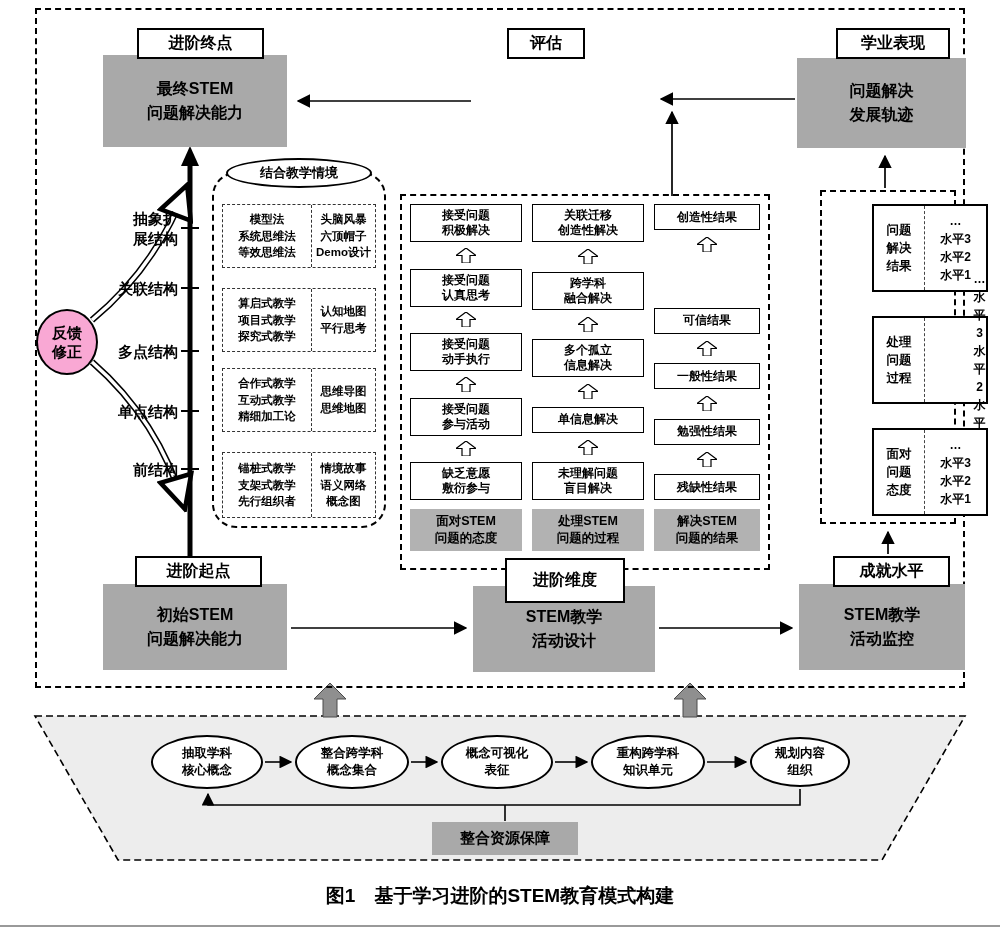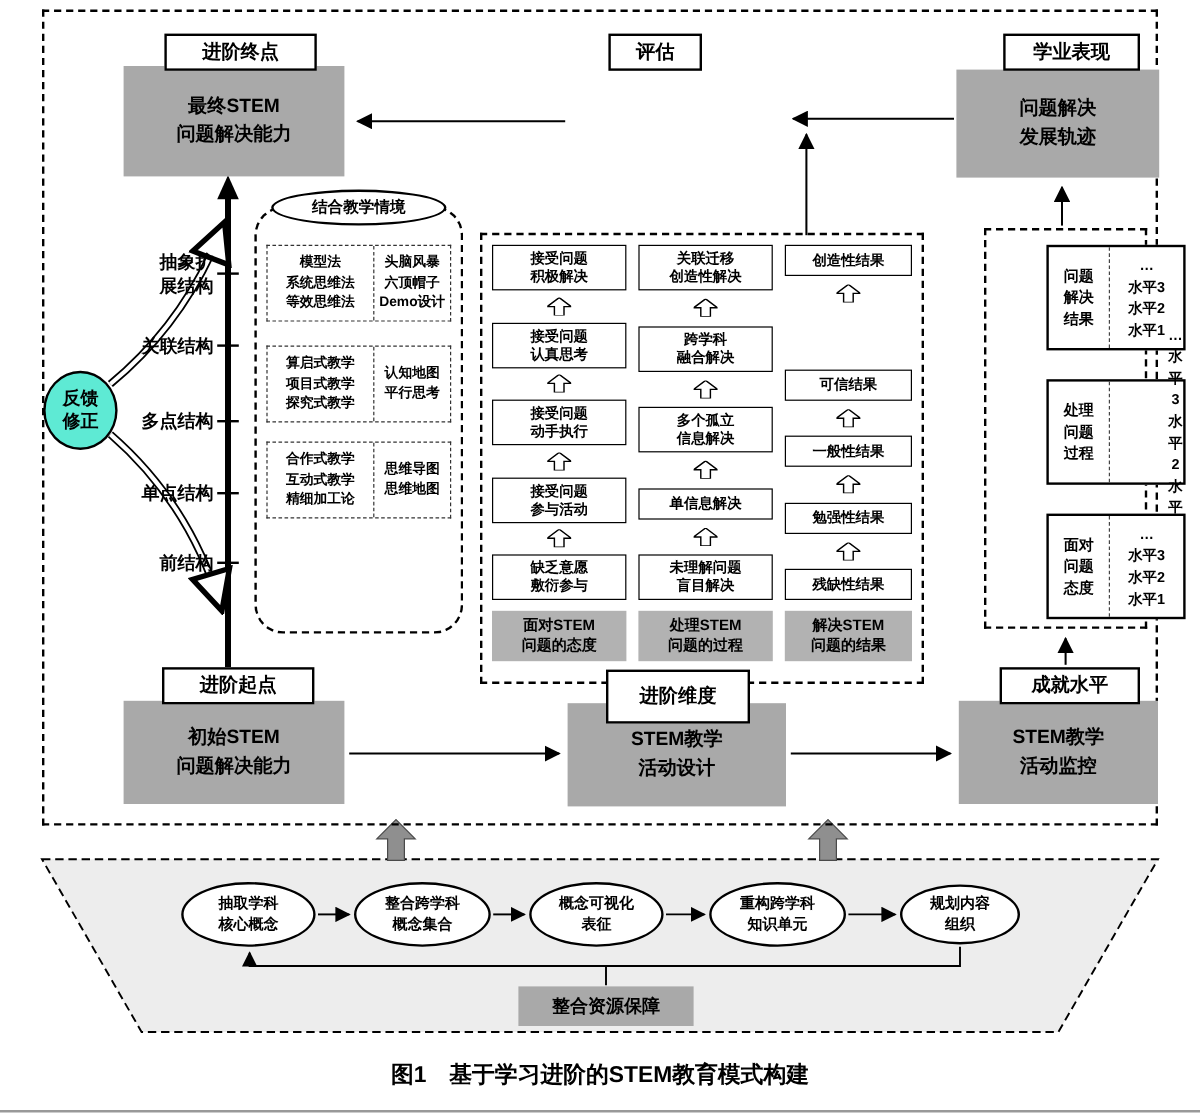--- a/index.html
+++ b/index.html
@@ -8,21 +8,21 @@
   .abs{position:absolute;box-sizing:border-box;}
   .layer{position:absolute;left:0;top:0;pointer-events:none;}
   .ml{white-space:pre-line;}
   .frame{border:2px dashed #000;}
   .dash{border:2px dashed #000;}
   .tab{background:#fff;border:2px solid #000;font-weight:bold;font-size:16px;
        display:flex;align-items:center;justify-content:center;z-index:6;}
   .gbox{background:var(--box_gray,#a9a9a9);display:flex;align-items:center;justify-content:center;
         text-align:center;font-weight:bold;font-size:16px;line-height:1.5;z-index:3;}
   .axislab{font-weight:bold;font-size:15px;text-align:right;line-height:1.3;z-index:4;}
-  .fbk{border:2px solid #000;border-radius:50%;background:#5eead4;display:flex;align-items:center;
+  .fbk{border:2px solid #000;border-radius:50%;background:#f9a8d4;display:flex;align-items:center;
        justify-content:center;text-align:center;font-weight:bold;font-size:15px;line-height:1.3;z-index:4;}
   .ctxpanel{border:2px dashed #000;border-radius:24px;z-index:2;}
   .ctxtitle{border:2px solid #000;border-radius:50%;background:#fff;display:flex;align-items:center;
             justify-content:center;font-weight:bold;font-size:13px;z-index:5;}
   .ctxrow{border:1.5px dashed #333;display:flex;background:#fff;z-index:3;}
   .ctxcell{display:flex;align-items:center;justify-content:center;text-align:center;
            font-size:11.5px;font-weight:bold;line-height:1.45;}
   .ctxleft{width:88px;border-right:1.5px dashed #333;}
   .ctxright{flex:1;}
   .col{position:absolute;display:flex;flex-direction:column;z-index:3;}
@@ -154,20 +154,28 @@
     <div class="ctxcell ctxright ml">认知地图
 平行思考</div>
   </div>
   <div class="abs ctxrow" style="left:222px;top:368px;width:154px;height:64px;">
     <div class="ctxcell ctxleft ml">合作式教学
 互动式教学
 精细加工论</div>
     <div class="ctxcell ctxright ml">思维导图
 思维地图</div>
   </div>
+  <div class="abs ctxrow" style="left:222px;top:452px;width:154px;height:66px;">
+    <div class="ctxcell ctxleft ml">锚桩式教学
+支架式教学
+先行组织者</div>
+    <div class="ctxcell ctxright ml">情境故事
+语义网络
+概念图</div>
+  </div>
 
   <div class="abs dash" style="left:400px;top:194px;width:370px;height:376px;z-index:1;"></div>
 
   <div class="col" style="left:410px;top:204px;width:112px;">
     <div class="steps" style="height:296px;">
       <div class="step ml" style="height:38px;">接受问题
 积极解决</div>
       <div class="uarrow">
           <svg width="20" height="15" viewBox="0 0 20 15">
             <polygon points="10,0 20,7.5 14,7.5 14,15 6,15 6,7.5 0,7.5" fill="#fff" stroke="#000" stroke-width="1.2"></polygon>

